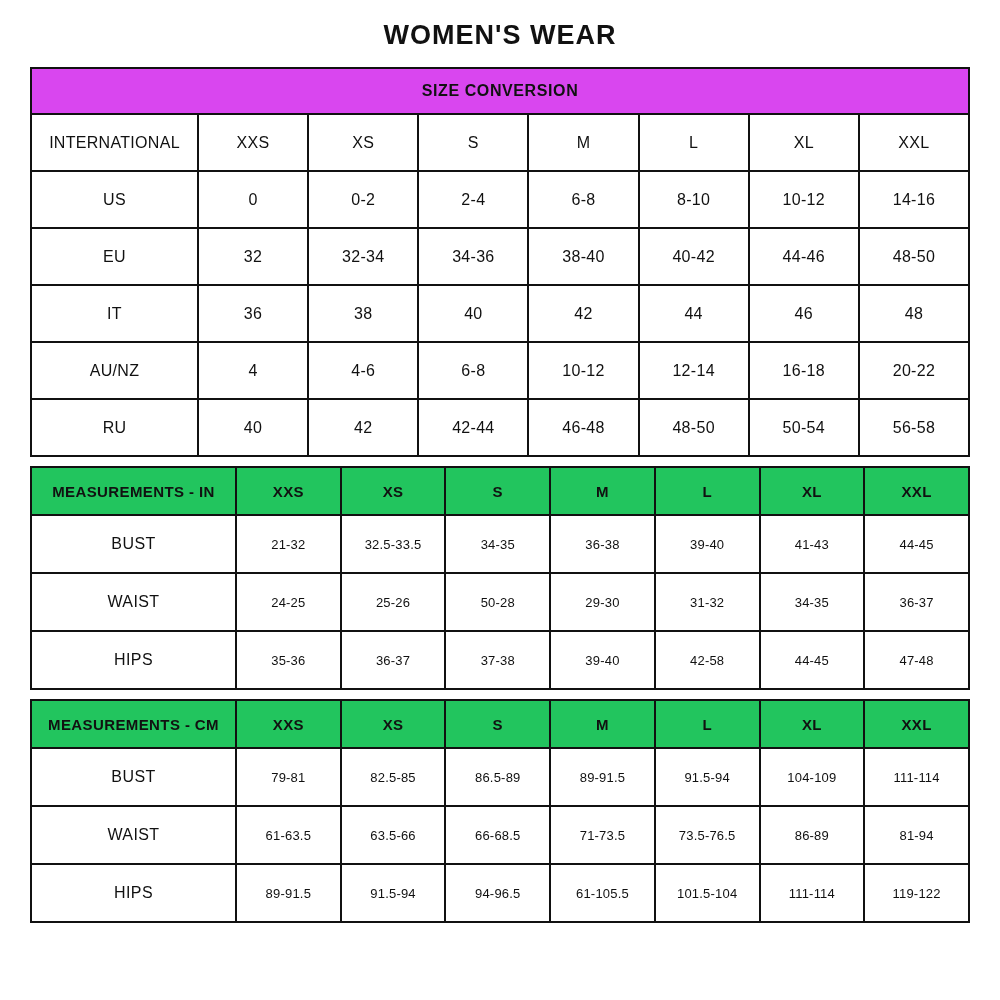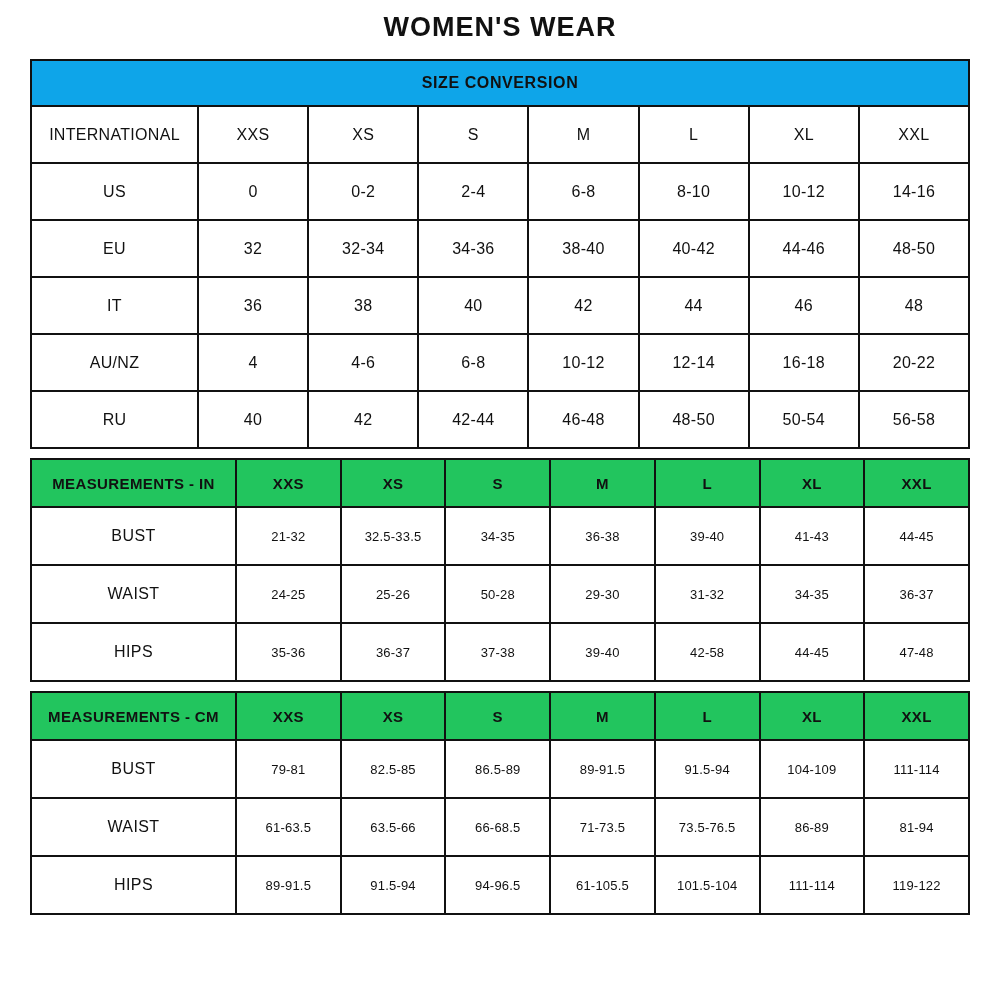--- a/index.html
+++ b/index.html
@@ -3,21 +3,21 @@
 <meta charset="utf-8">
 <style>
   * { box-sizing: border-box; }
   html, body { margin: 0; padding: 0; }
   body {
     width: 1000px; height: 1000px;
     background: #ffffff;
     color: #111111;
     font-family: "Liberation Sans", sans-serif;
   }
-  .page { padding: 12px 30px 0 30px; }
+  .page { padding: 20px 30px 0 30px; }
   .page-title {
     margin: 0 0 16px 0;
     text-align: center;
     font-size: 27px;
     font-weight: 700;
     letter-spacing: 1px;
   }
   table {
     width: 100%;
     border-collapse: collapse;
@@ -28,21 +28,21 @@
     border: 2px solid #111111;
     text-align: center;
     vertical-align: middle;
     padding: 0 4px;
     overflow: hidden;
   }
   
   .conversion td { height: 57px; font-size: 16px; letter-spacing: .3px; }
   .conversion .title-cell {
     height: 46px;
-    background: #0ea5e9;
+    background: #d946ef;
     font-weight: 700;
     font-size: 16px;
     letter-spacing: .6px;
   }
   
   .meas .header-cell {
     height: 48px;
     background: #22c55e;
     font-weight: 700;
     font-size: 15px;

